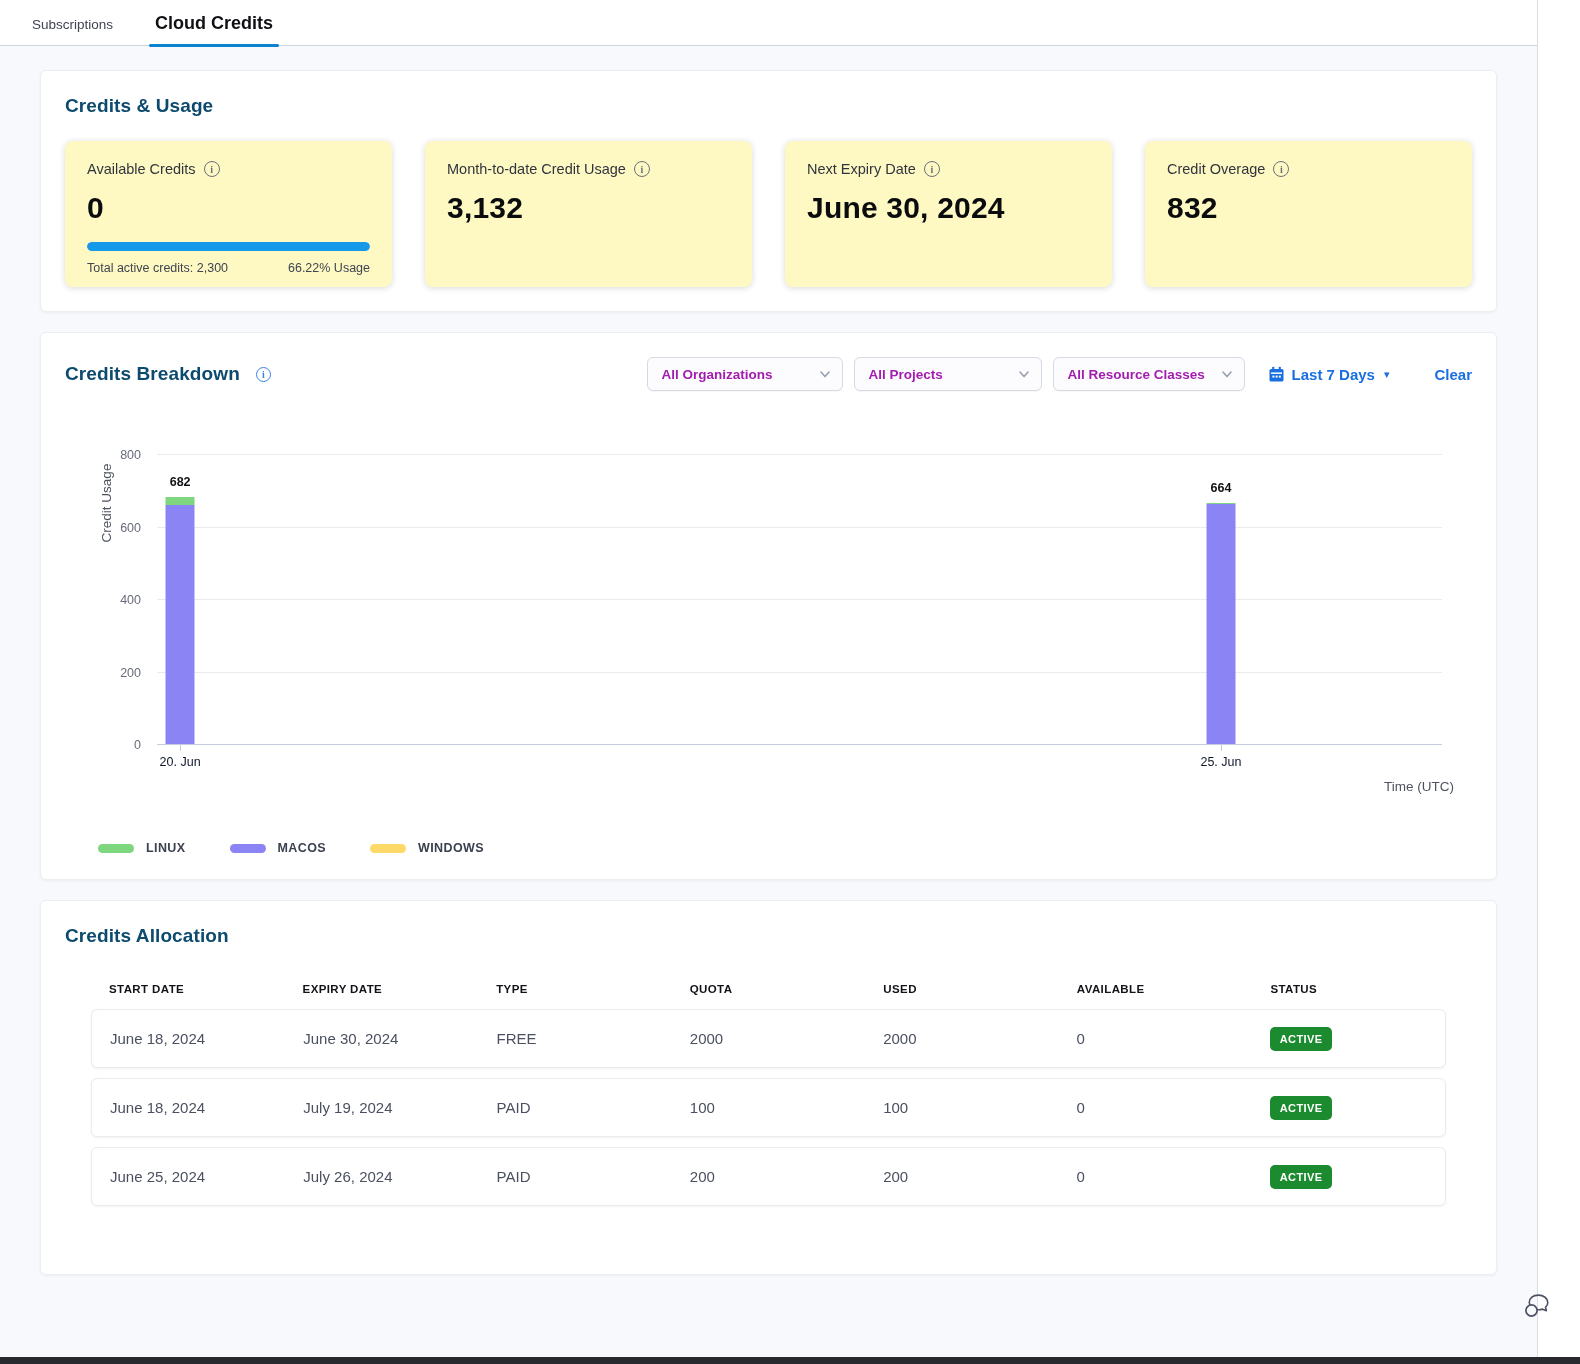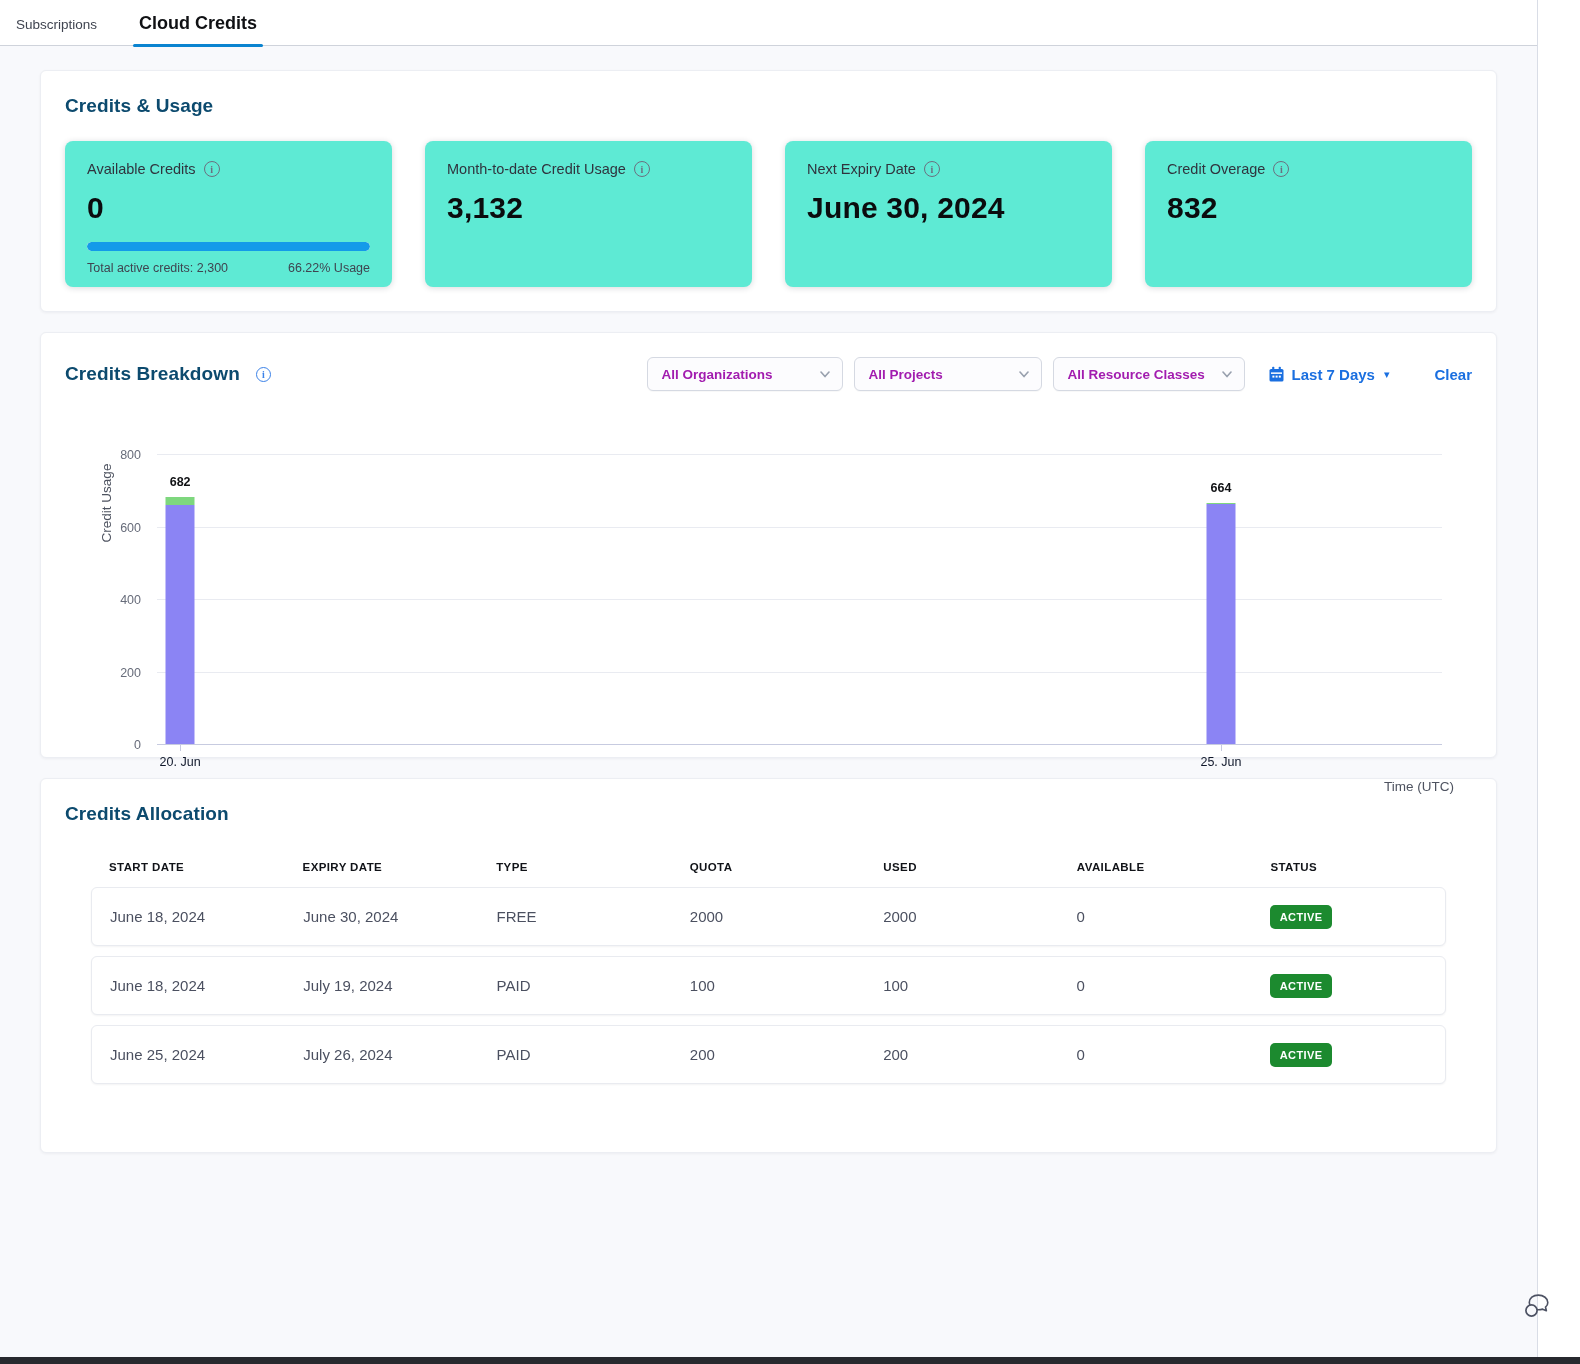--- a/index.html
+++ b/index.html
@@ -6,33 +6,33 @@
   html,body { width:1580px; height:1364px; }
   body {
     font-family:"Liberation Sans","DejaVu Sans",sans-serif;
     background:#ffffff; position:relative; overflow:hidden; color:#16181d;
   }
   .page { position:absolute; top:0; left:0; width:1537px; height:1364px; background:#f8f9fc; }
   .right-gutter { position:absolute; top:0; left:1537px; width:43px; height:1364px; background:#ffffff; border-left:1px solid #d9dde6; }
   .bottom-strip { position:absolute; left:0; bottom:0; width:1580px; height:7px; background:#27292e; z-index:30; }
 
   
-  .tabbar { height:46px; background:#fff; border-bottom:1px solid #cfd3db; display:flex; align-items:flex-end; padding-left:12px; gap:34px; }
+  .tabbar { height:46px; background:#fff; border-bottom:1px solid #cfd3db; display:flex; align-items:flex-end; padding-left:28px; gap:34px; }
   .tab { position:relative; padding:10px 4px 13px; font-size:13.5px; color:#3f4450; cursor:pointer; }
   .tab.active { font-size:18px; font-weight:800; color:#101114; padding-bottom:11px; }
   .tab.active .tab-underline { position:absolute; left:-2px; right:-2px; bottom:-2px; height:3.5px; border-radius:3px; background:var(--tab-blue); }
 
   
   .content { padding:24px 40px 0 40px; }
   .section-card { background:#fff; border:1px solid #eceef3; border-radius:6px; box-shadow:0 1px 3px rgba(16,24,40,.05); padding:24px 24px; margin-bottom:20px; }
   .section-title { font-size:19px; font-weight:800; color:#0c4a6e; letter-spacing:.1px; }
 
   
   .stat-grid { display:grid; grid-template-columns:repeat(4,1fr); gap:33px; margin-top:24px; }
-  .stat-card { background:#5eead4; border-radius:8px; box-shadow:0 1px 6px rgba(16,24,40,.16); padding:20px 22px; height:146px; }
+  .stat-card { background:#fef9c3; border-radius:8px; box-shadow:0 1px 6px rgba(16,24,40,.16); padding:20px 22px; height:146px; }
   .stat-label-row { display:flex; align-items:center; gap:8px; font-size:14.5px; color:#30343e; }
   .info-icon { width:16px; height:16px; min-width:16px; border:1.2px solid #6a7080; border-radius:50%; color:#6a7080; display:inline-flex; align-items:center; justify-content:center; font-size:10px; font-weight:700; font-family:"Liberation Serif","DejaVu Serif",serif; cursor:pointer; }
   .info-icon.blue { border-color:#3b82e8; color:#3b82e8; width:15px; height:15px; min-width:15px; }
   .stat-value { margin-top:14px; font-size:30px; font-weight:800; color:#0b0c0e; letter-spacing:.2px; }
   .progress-track { margin-top:17px; height:9px; border-radius:5px; background:#e7eaf0; overflow:hidden; }
   .progress-fill { height:100%; border-radius:5px; background:var(--progress-blue); }
   .stat-footer { margin-top:10px; display:flex; justify-content:space-between; font-size:12.5px; color:#3f4450; }
 
   
   .breakdown-header { display:flex; align-items:center; justify-content:space-between; }
@@ -204,20 +204,34 @@
             <div class="xtick" style="left: 1.8%;">20. Jun</div>
             <div class="bar-stack" style="left: 82.8%;">
               <div class="bar-seg" style="height: 239.975px; background: rgb(139, 132, 244);"></div>
               <div class="bar-seg" style="height: 1px; background: rgb(126, 215, 126);"></div>
             </div>
             <div class="bar-label" style="left: 82.8%; bottom: 249.7px;">664</div>
             <div class="xtickmark" style="left: 82.8%;"></div>
             <div class="xtick" style="left: 82.8%;">25. Jun</div>
           </div>
       </div>
+      <div class="legend" id="legend">
+          <div class="legend-item">
+            <span class="legend-swatch" style="background: rgb(126, 215, 126);"></span>
+            <span class="legend-label">LINUX</span>
+          </div>
+          <div class="legend-item">
+            <span class="legend-swatch" style="background: rgb(139, 132, 244);"></span>
+            <span class="legend-label">MACOS</span>
+          </div>
+          <div class="legend-item">
+            <span class="legend-swatch" style="background: rgb(255, 217, 104);"></span>
+            <span class="legend-label">WINDOWS</span>
+          </div>
+        </div>
     </div>
 
     <div class="section-card" style="padding-bottom:40px;">
       <div class="section-title">Credits Allocation</div>
 
       <div class="alloc-table">
         <div class="alloc-header">
           <div class="hcell">START DATE</div>
           <div class="hcell">EXPIRY DATE</div>
           <div class="hcell">TYPE</div>

